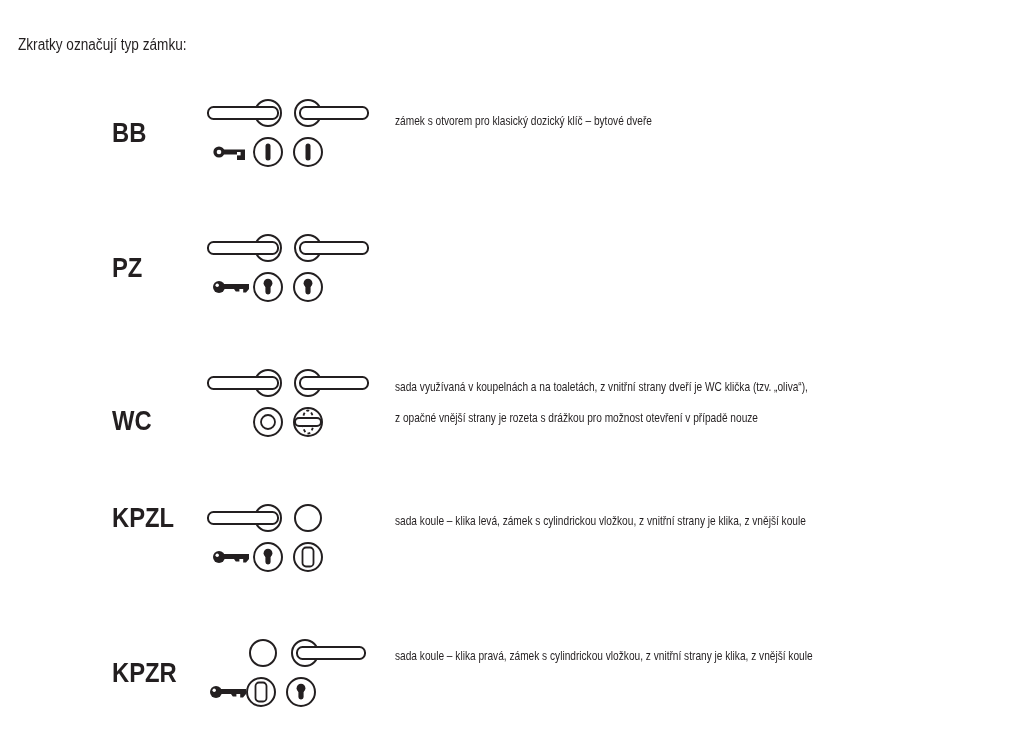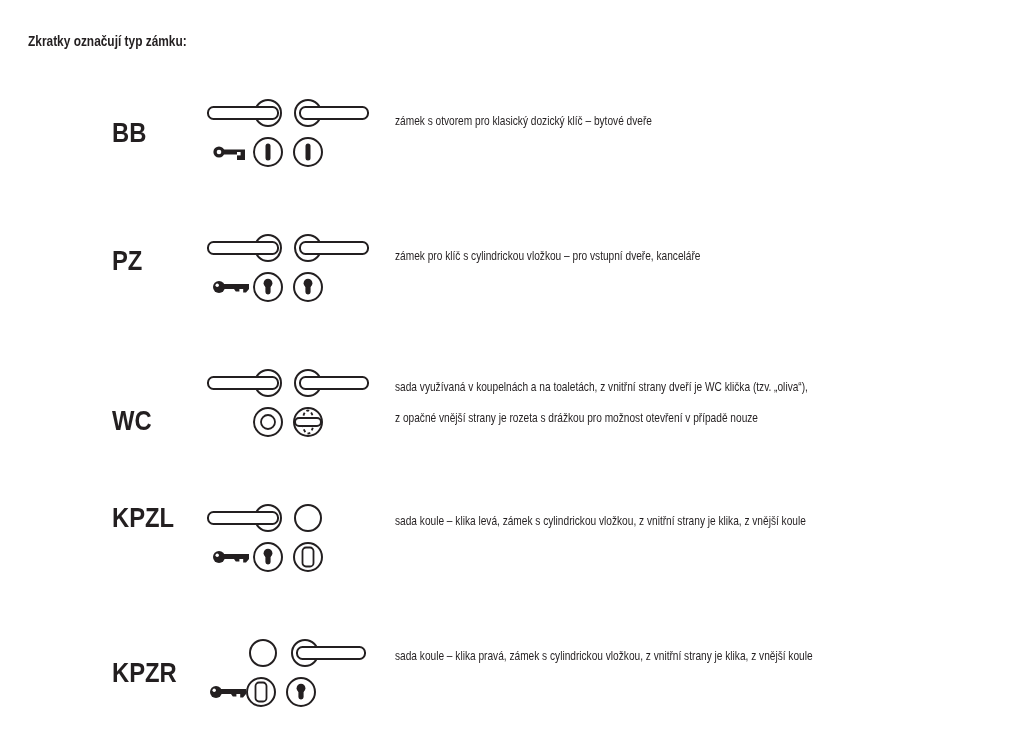--- a/index.html
+++ b/index.html
@@ -8,22 +8,22 @@
   body { font-family: "Liberation Sans", sans-serif; color: var(--ink); }
   .page {
     position: relative;
     width: 1011px;
     height: 732px;
     background: #fff;
     overflow: hidden;
   }
   .abs { position: absolute; }
   .title {
-    left: 28px; top: 25px;
-    font-size: 14px; font-weight: bold; line-height: 1.1;
+    left: 18px; top: 25px;
+    font-size: 16px; font-weight: normal; line-height: 1.1;
     white-space: nowrap;
   }
   .code {
     left: 112px;
     font-size: 28px; font-weight: bold; line-height: 1;
     white-space: nowrap;
   }
   .desc {
     left: 395px;
     font-size: 13px; line-height: 22px;
@@ -105,29 +105,28 @@
   <div class="abs code" style="top:119px"><span class="cond-t">BB</span></div>
   <svg class="abs icon" style="top:96px" viewBox="0 0 170 75">
     <use href="#handle-left"></use>
     <use href="#handle-right"></use>
     <use href="#bit-key"></use>
     <use href="#rosette-bb" transform="translate(65,56)"></use>
     <use href="#rosette-bb" transform="translate(105,56)"></use>
   </svg>
   <div class="abs desc" style="top:110px"><span class="cond">zámek s otvorem pro klasický dozický klíč – bytové dveře</span></div>
 
-  <div class="abs code" style="top:247px"><span class="cond-t">PZ</span></div>
+  <div class="abs code" style="top:254px"><span class="cond-t">PZ</span></div>
   <svg class="abs icon" style="top:231px" viewBox="0 0 170 75">
     <use href="#handle-left"></use>
     <use href="#handle-right"></use>
     <use href="#cyl-key"></use>
     <use href="#rosette-pz" transform="translate(65,56)"></use>
     <use href="#rosette-pz" transform="translate(105,56)"></use>
   </svg>
-  <div class="abs desc" style="top:245px"><span class="cond">zámek pro klíč s cylindrickou vložkou – pro vstupní dveře, kanceláře</span></div>
 
   <div class="abs code" style="top:407px"><span class="cond-t">WC</span></div>
   <svg class="abs icon" style="top:366px" viewBox="0 0 170 75">
     <use href="#handle-left"></use>
     <use href="#handle-right"></use>
     <use href="#rosette-groove" transform="translate(65,56)"></use>
     <use href="#rosette-oliva" transform="translate(105,56)"></use>
   </svg>
   <div class="abs desc two-line" style="top:371px">
     <div class="line"><span class="cond">sada využívaná v koupelnách a na toaletách, z vnitřní strany dveří je WC klička (tzv. „oliva“),</span></div>

